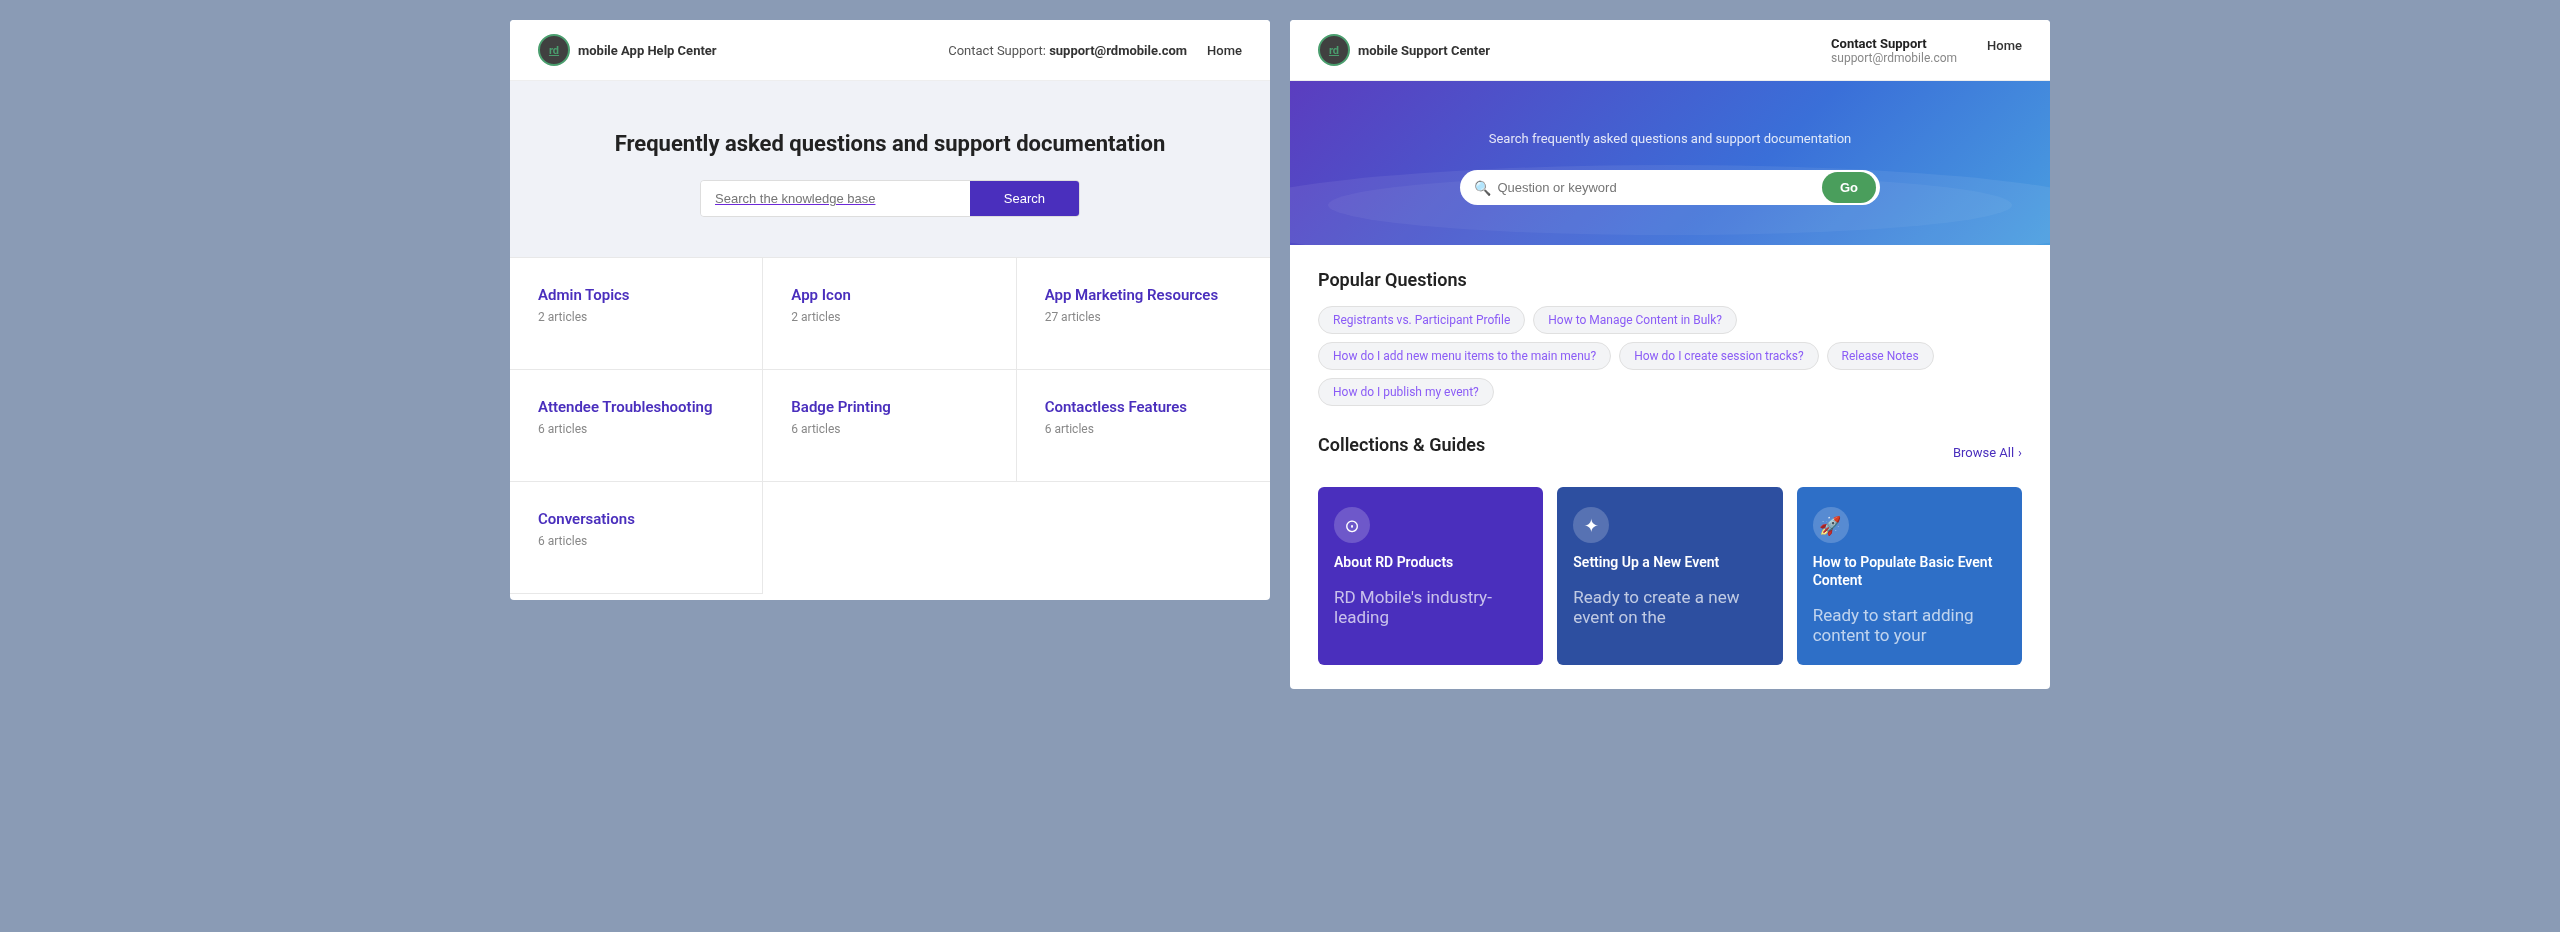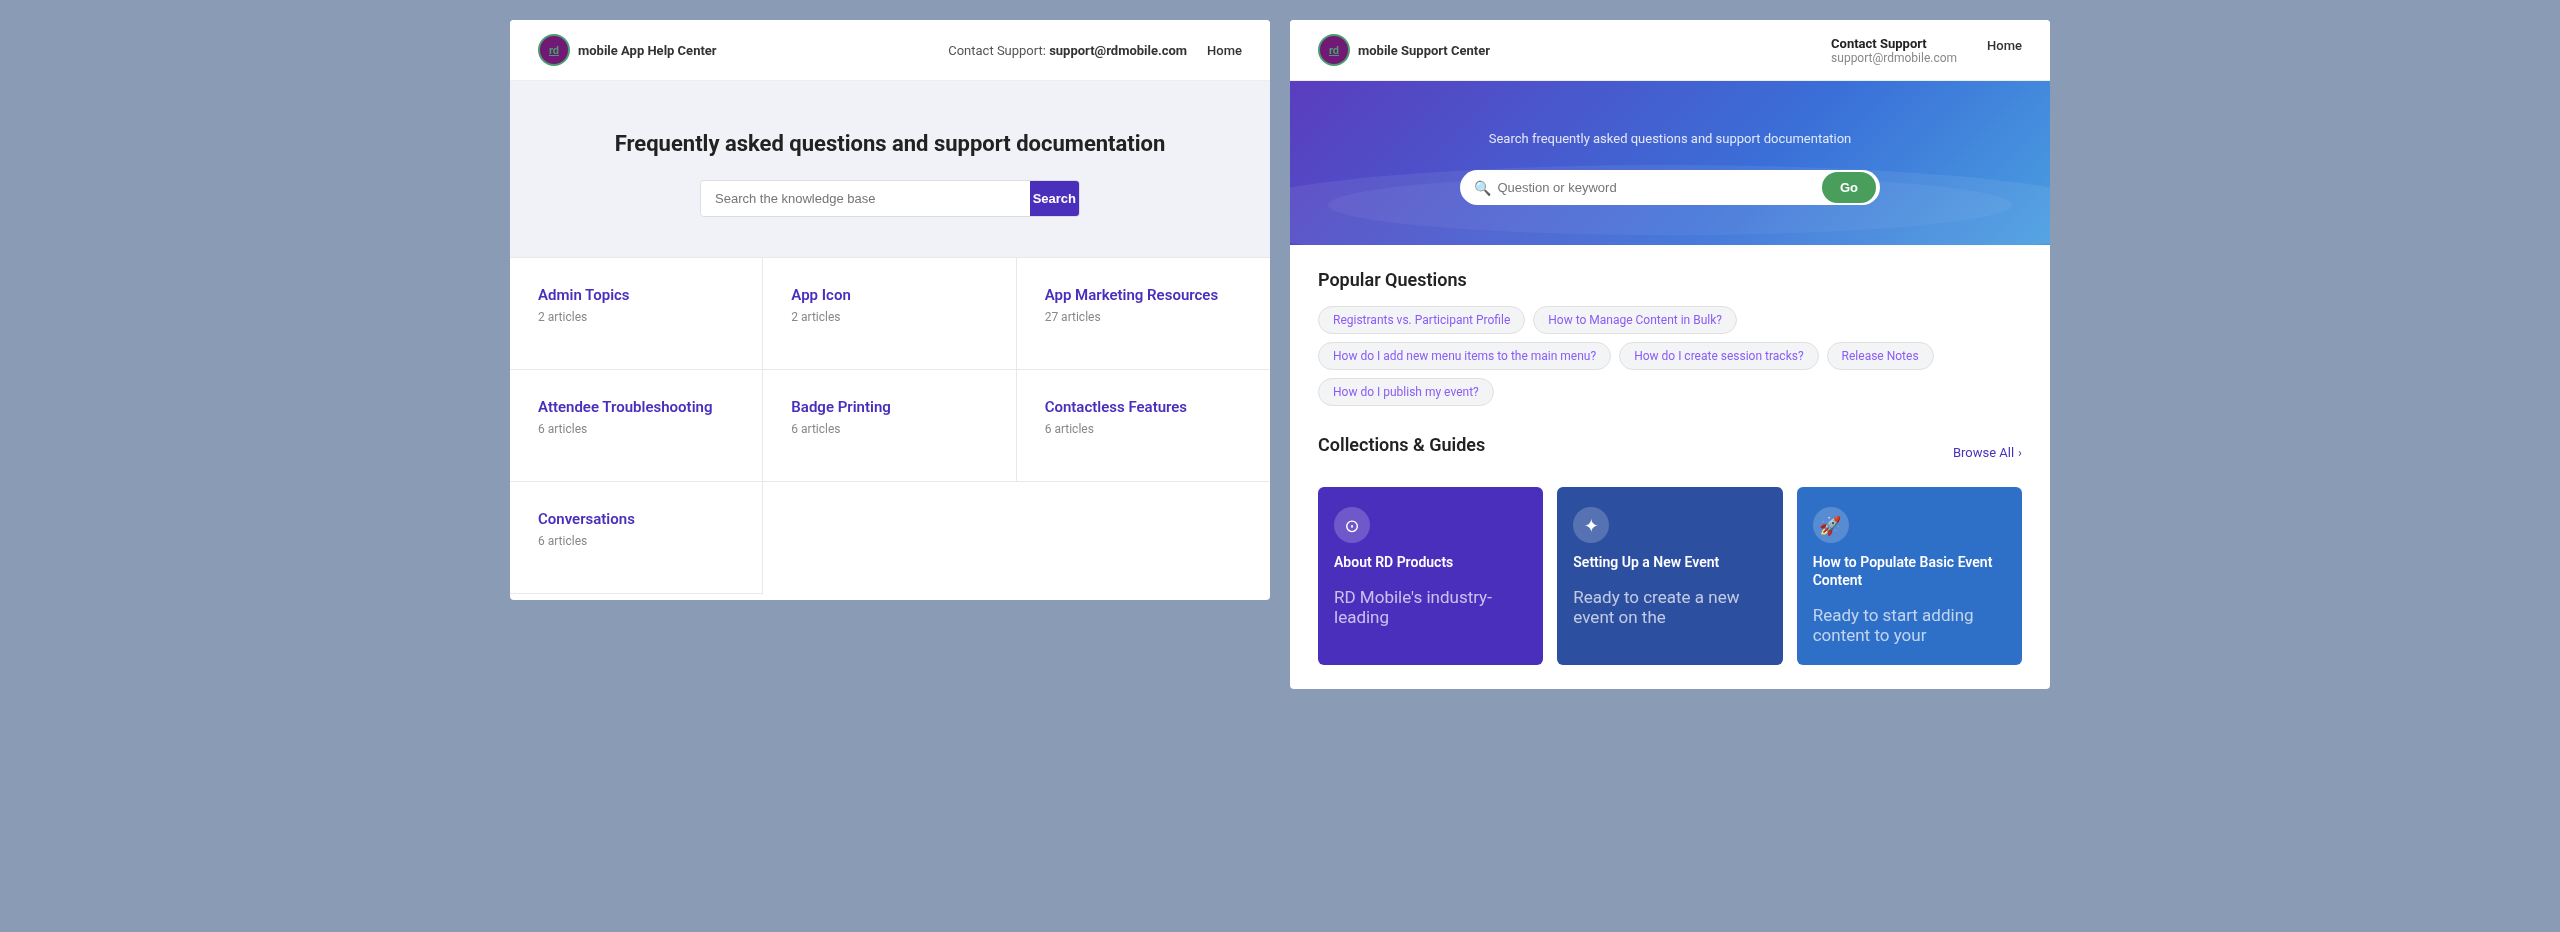--- a/index.html
+++ b/index.html
@@ -43,21 +43,21 @@
       width: 32px;
       height: 32px;
       border-radius: 50%;
       border: 2px solid #4a9e6e;
       display: flex;
       align-items: center;
       justify-content: center;
       font-size: 11px;
       font-weight: 700;
       color: #4a9e6e;
-      background: #701a75;
+      background: #404040;
       text-decoration: underline;
     }
 
     .logo-text {
       font-size: 13px;
       color: #333;
     }
 
     .logo-text span {
       font-weight: 700;
@@ -107,29 +107,30 @@
     }
 
     .search-bar input {
       flex: 1;
       padding: 10px 14px;
       border: none;
       outline: none;
       font-size: 13px;
       color: #6d28d9;
       background: #fff;
+      text-decoration: underline;
     }
 
     .search-bar button {
       background: #4a2fbd;
       color: #fff;
       border: none;
-      padding: 10px 3px;
-      font-size: 13px;
-      font-weight: 700;
+      padding: 10px 34px;
+      font-size: 13px;
+      font-weight: 400;
       cursor: pointer;
     }
 
     .left-grid {
       display: grid;
       grid-template-columns: 1fr 1fr 1fr;
       border-top: 1px solid #e8e8e8;
     }
 
     .grid-cell {

